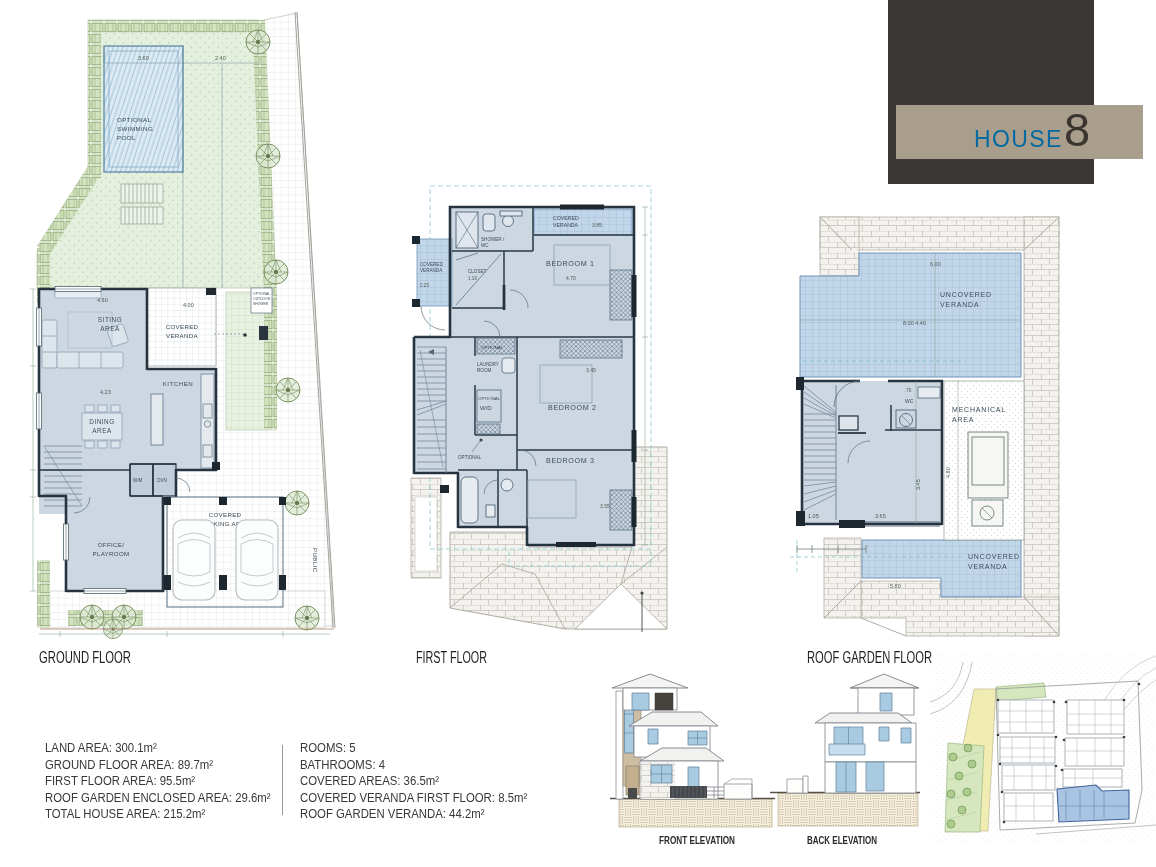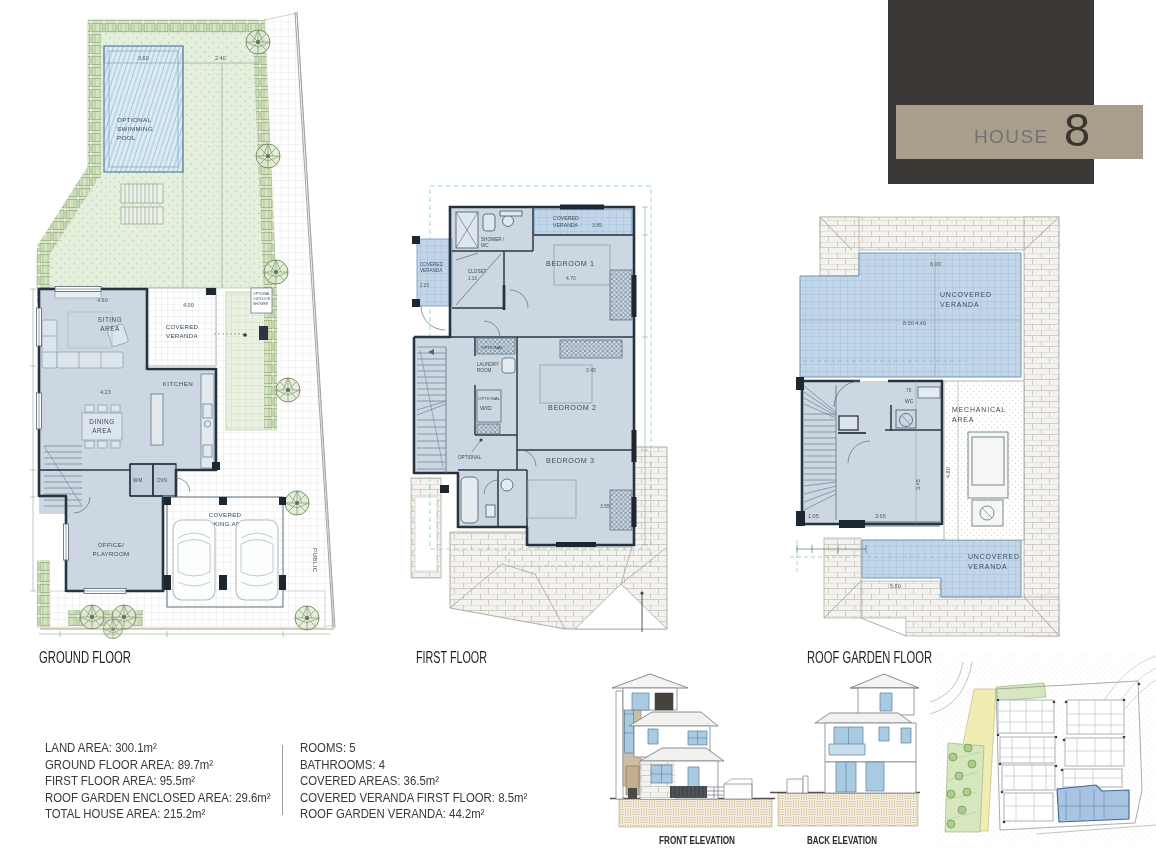--- a/index.html
+++ b/index.html
@@ -705,21 +705,21 @@
   <path d="M1066,791v29 M1080,790v29 M1094,790 v29 M1059,806h70 M1104,791 v27" fill="none" stroke="#5d7da3" stroke-width="0.55"></path>
 
   <path d="M1036,834 L1156,825" stroke="#b4b4b0" stroke-width="0.8" fill="none"></path>
 </g>
 </svg>
 
 <div class="abs" style="left:888px;top:0;width:206px;height:184px;background:#3b3734;"></div>
 
 <div class="abs" style="left:896px;top:105px;width:247px;height:54px;background:#a89e8b;"></div>
 
-<div class="t" style="left:974px;top:126px;font-size:19px;letter-spacing:1.4px;color:#737373;">HOUSE</div>
+<div class="t" style="left:974px;top:126px;font-size:23px;letter-spacing:1.4px;color:#0369a1;">HOUSE</div>
 
 <div class="t" style="left:1064px;top:102px;font-size:47px;color:#3b3530;">8</div>
 
 <div class="t" style="left:45px;top:740px;font-size:13.4px;line-height:16.5px;color:#383838;transform:scaleX(0.849);transform-origin:0 0;white-space:nowrap;">
 LAND AREA: 300.1m²<br>
 GROUND FLOOR AREA: 89.7m²<br>
 FIRST FLOOR AREA: 95.5m²<br>
 ROOF GARDEN ENCLOSED AREA: 29.6m²<br>
 TOTAL HOUSE AREA: 215.2m²
 </div>

